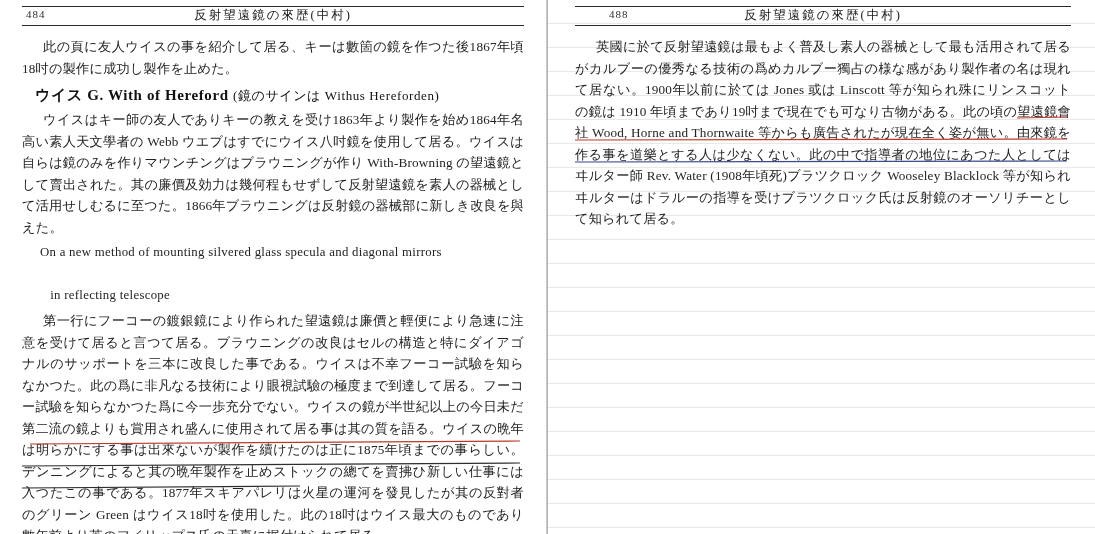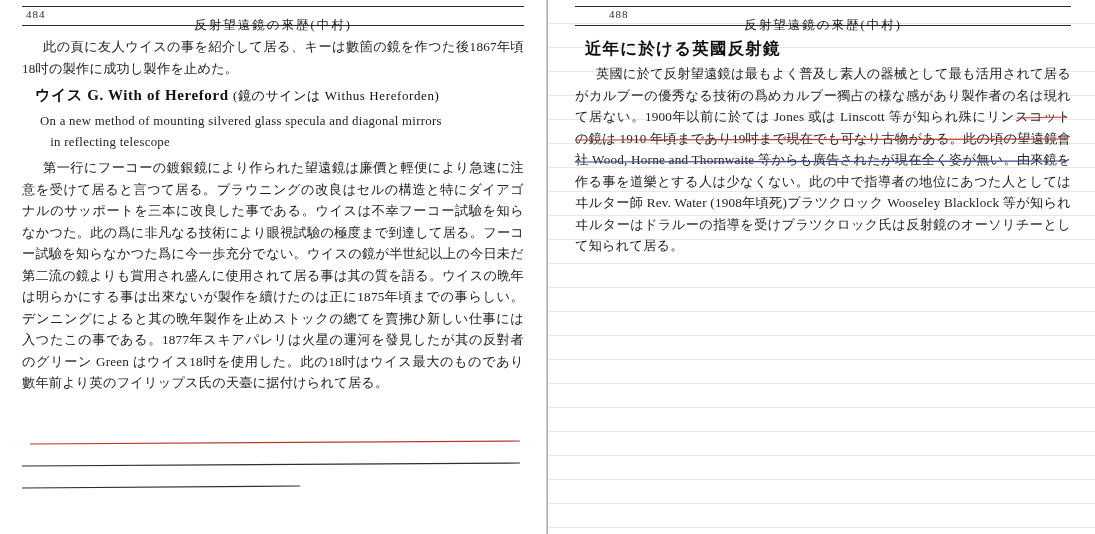--- a/index.html
+++ b/index.html
@@ -67,21 +67,21 @@
     position: absolute;
     top: 2px;
     font-size: 11px;
     letter-spacing: 1px;
     color: #2b2b2b;
   }
   .folio-left { left: 4px; }
   .folio-right { left: 34px; }
   .running-title {
     position: absolute;
-    top: 11px;
+    top: 1px;
     left: 0;
     right: 0;
     text-align: center;
     font-size: 12.5px;
     letter-spacing: 2px;
     color: #1a1a1a;
   }
   .body {
     padding-top: 8px;
   }
@@ -118,20 +118,21 @@
     color: #232323;
   }
   .eng-block .l1 {
     display: block;
     text-align: justify;
     text-indent: 1.4em;
   }
   .eng-block .l2 {
     display: block;
     text-indent: 2.2em;
+    margin-top: 22px;
   }
   .jp-title {
     margin: 2px 0 3px 0;
     font-size: 16.5px;
     font-weight: bold;
     letter-spacing: 1.2px;
     color: #111;
     text-indent: 0.6em;
   }
   .anno-line {
@@ -164,20 +165,21 @@
     <div class="body">
 
       <p class="para indent">此の頁に友人ウイスの事を紹介して居る、キーは數箇の鏡を作つた後1867年頃18吋の製作に成功し製作を止めた。</p>
 
       <h2 class="sec-head">
         <span>ウイス</span>
         <span class="roman">G. With of Hereford</span>
         <span class="paren">(鏡のサインは Withus Hereforden)</span>
       </h2>
 
+      <p class="para indent">ウイスはキー師の友人でありキーの教えを受け1863年より製作を始め1864年名高い素人天文學者の Webb ウエブはすでにウイス八吋鏡を使用して居る。ウイスは自らは鏡のみを作りマウンチングはブラウニングが作り With-Browning の望遠鏡として賣出された。其の廉價及効力は幾何程もせずして反射望遠鏡を素人の器械として活用せしむるに至つた。1866年ブラウニングは反射鏡の器械部に新しき改良を與えた。</p>
 
       <div class="eng-block">
         <span class="l1">On a new method of mounting silvered glass specula and diagonal mirrors</span>
         <span class="l2">in reflecting telescope</span>
       </div>
 
       <p class="para indent">第一行にフーコーの鍍銀鏡により作られた望遠鏡は廉價と輕便により急速に注意を受けて居ると言つて居る。ブラウニングの改良はセルの構造と特にダイアゴナルのサッポートを三本に改良した事である。ウイスは不幸フーコー試驗を知らなかつた。此の爲に非凡なる技術により眼視試驗の極度まで到達して居る。フーコー試驗を知らなかつた爲に今一歩充分でない。ウイスの鏡が半世紀以上の今日未だ第二流の鏡よりも賞用され盛んに使用されて居る事は其の質を語る。ウイスの晩年は明らかにする事は出來ないが製作を續けたのは正に1875年頃までの事らしい。デンニングによると其の晩年製作を止めストックの總てを賣拂ひ新しい仕事には入つたこの事である。1877年スキアパレリは火星の運河を發見したが其の反對者のグリーン Green はウイス18吋を使用した。此の18吋はウイス最大のものであり數年前より英のフイリップス氏の天臺に据付けられて居る。</p>
     </div>
 
     <svg class="anno-line" style="left:0; top:0; width:547px; height:534px;" viewBox="0 0 547 534">
@@ -190,21 +192,20 @@
   <div class="page page-right">
 
     <div class="header">
       <div class="rule"></div>
       <div class="rule2"></div>
       <div class="folio folio-right">488</div>
       <div class="running-title">反射望遠鏡の來歴(中村)</div>
     </div>
 
     <div class="body">
-      <div class="jp-title">近年に於ける英國反射鏡</div>
 
       <p class="para indent">英國に於て反射望遠鏡は最もよく普及し素人の器械として最も活用されて居るがカルブーの優秀なる技術の爲めカルブー獨占の様な感があり製作者の名は現れて居ない。1900年以前に於ては Jones 或は Linscott 等が知られ殊にリンスコットの鏡は 1910 年頃まであり19吋まで現在でも可なり古物がある。此の頃の望遠鏡會社 Wood, Horne and Thornwaite 等からも廣告されたが現在全く姿が無い。由來鏡を作る事を道樂とする人は少なくない。此の中で指導者の地位にあつた人としてはヰルター師 Rev. Water (1908年頃死)ブラツクロック Wooseley Blacklock 等が知られヰルターはドラルーの指導を受けブラツクロック氏は反射鏡のオーソリチーとして知られて居る。</p>
     </div>
 
     <svg class="anno-line" style="left:0; top:0; width:548px; height:534px;" viewBox="0 0 548 534">
       <line x1="470" y1="118" x2="520" y2="117" stroke="#c03a2b" stroke-width="1.2"></line>
       <line x1="28" y1="140" x2="520" y2="139" stroke="#c03a2b" stroke-width="1.2"></line>
       <line x1="28" y1="162" x2="520" y2="161" stroke="#3a4a8c" stroke-width="1.2"></line>
     </svg>
   </div>

